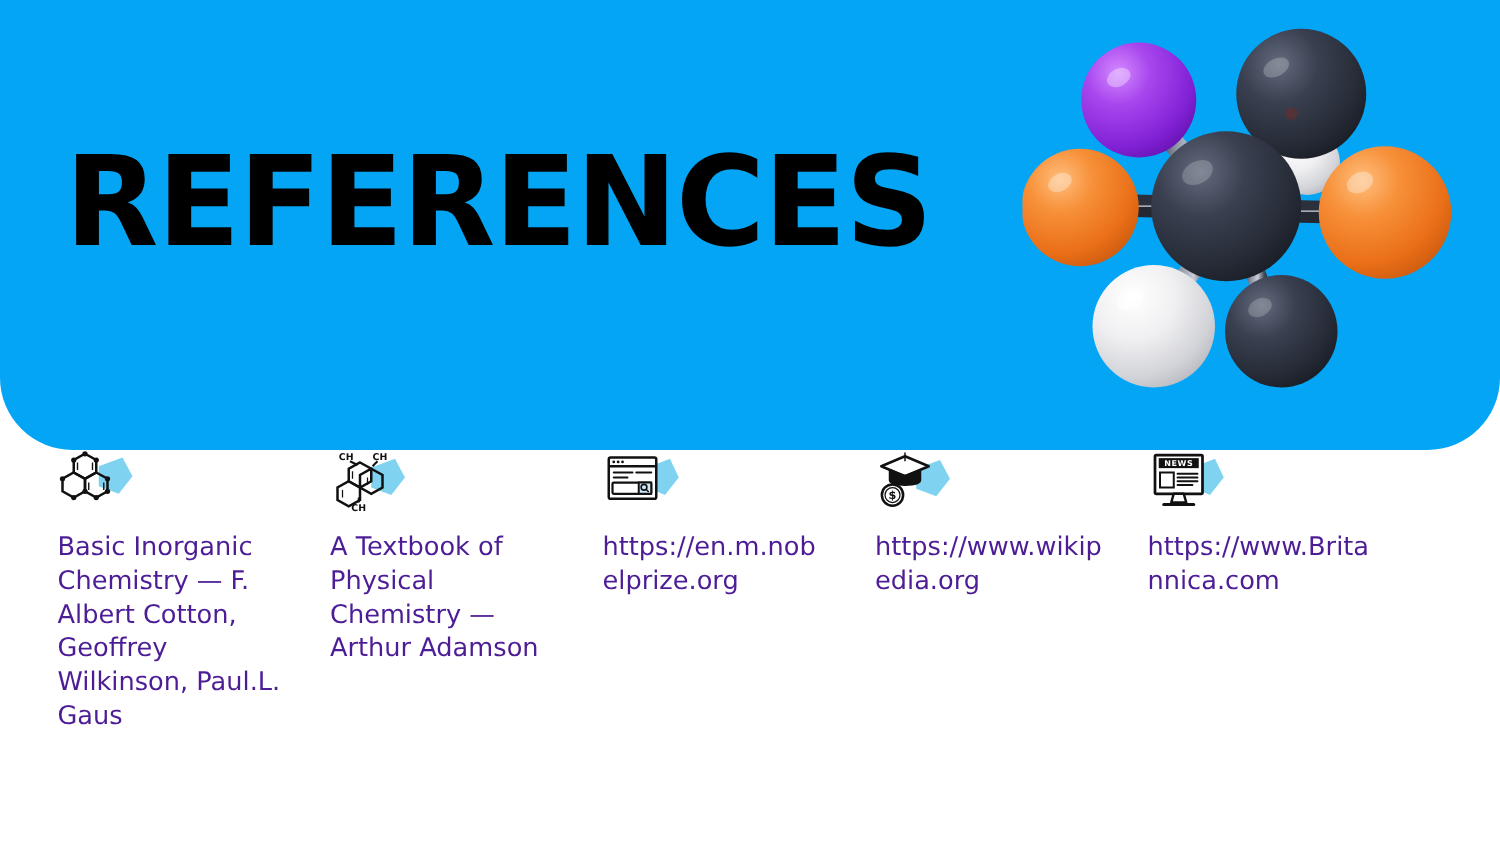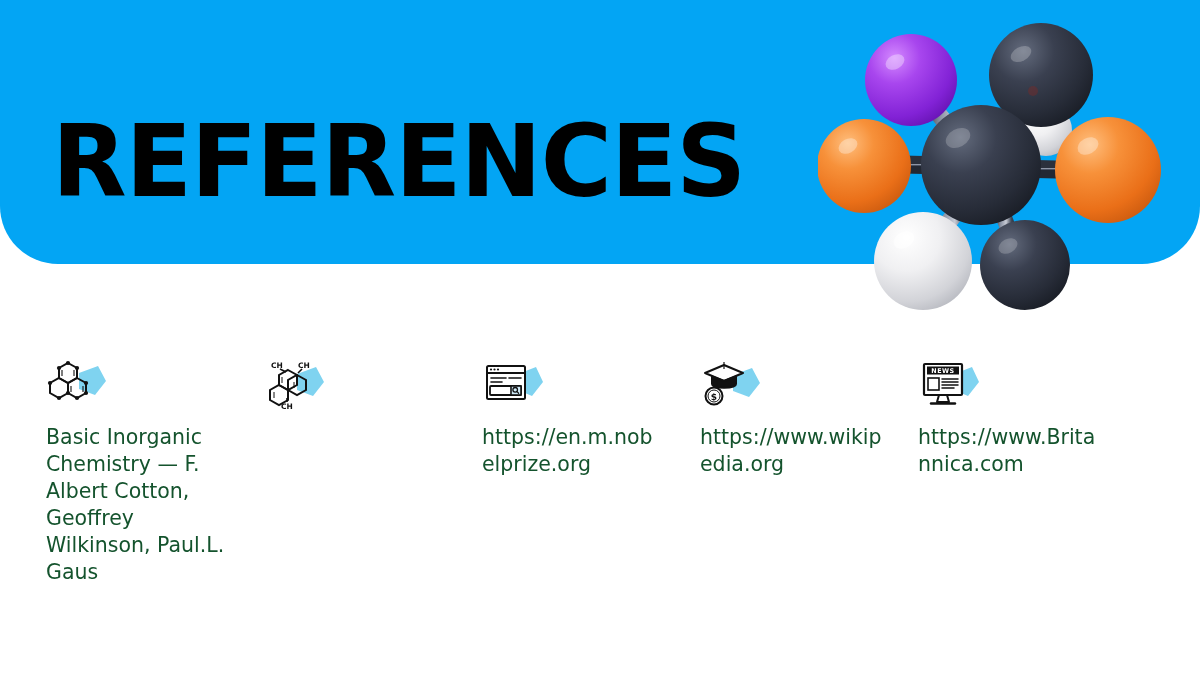--- a/index.html
+++ b/index.html
@@ -15,21 +15,21 @@
     width: 1200px;
     height: 675px;
     background: #ffffff;
   }
 
   
   #hero {
     position: absolute;
     left: 0; top: 0;
     width: 1200px;
-    height: 264px;
+    height: 360px;
     background: #03a5f4;
     border-bottom-left-radius: 58px;
     border-bottom-right-radius: 58px;
   }
 
   #hero-title {
     position: absolute;
     left: 52px;
     top: 112px;
     font-family: "DejaVu Sans", sans-serif;
@@ -70,21 +70,21 @@
     position: relative;
     width: 62px;
     height: 50px;
     margin-bottom: 14px;
   }
   .ref-icon-wrap svg { display: block; }
   .ref-text {
     font-family: "DejaVu Sans", sans-serif;
     font-size: 20.5px;
     line-height: 27px;
-    color: #14532d;
+    color: #4c1d95;
     width: 182px;
     word-wrap: break-word;
   }
   .ref-col.wide .ref-text { width: 196px; }
 </style>
 </head>
 <body>
 
 <div id="slide">
 
@@ -223,20 +223,21 @@
             <text x="34" y="8">CH</text>
             <text x="17" y="49">CH</text>
           </g>
           <g stroke="#111111" stroke-width="1.6">
             <line x1="16" y1="9" x2="22" y2="12"></line>
             <line x1="38" y1="9" x2="34" y2="13"></line>
             <line x1="23" y1="42" x2="23" y2="38"></line>
           </g>
         </svg>
       </div>
+      <div class="ref-text">A Textbook of Physical Chemistry — Arthur Adamson</div>
     </div>
 
     <div class="ref-col">
       <div class="ref-icon-wrap">
         <svg viewBox="0 0 62 50" width="62" height="50">
           <path d="M36 14 L54 7 L61 22 L50 36 L36 30 Z" fill="#7fd3f0"></path>
           <rect x="5" y="6" width="38" height="33" fill="#ffffff" stroke="#111111" stroke-width="2" rx="1.5"></rect>
           <line x1="5" y1="13" x2="43" y2="13" stroke="#111111" stroke-width="2"></line>
           <g fill="#111111">
             <circle cx="9" cy="9.5" r="1.1"></circle>

